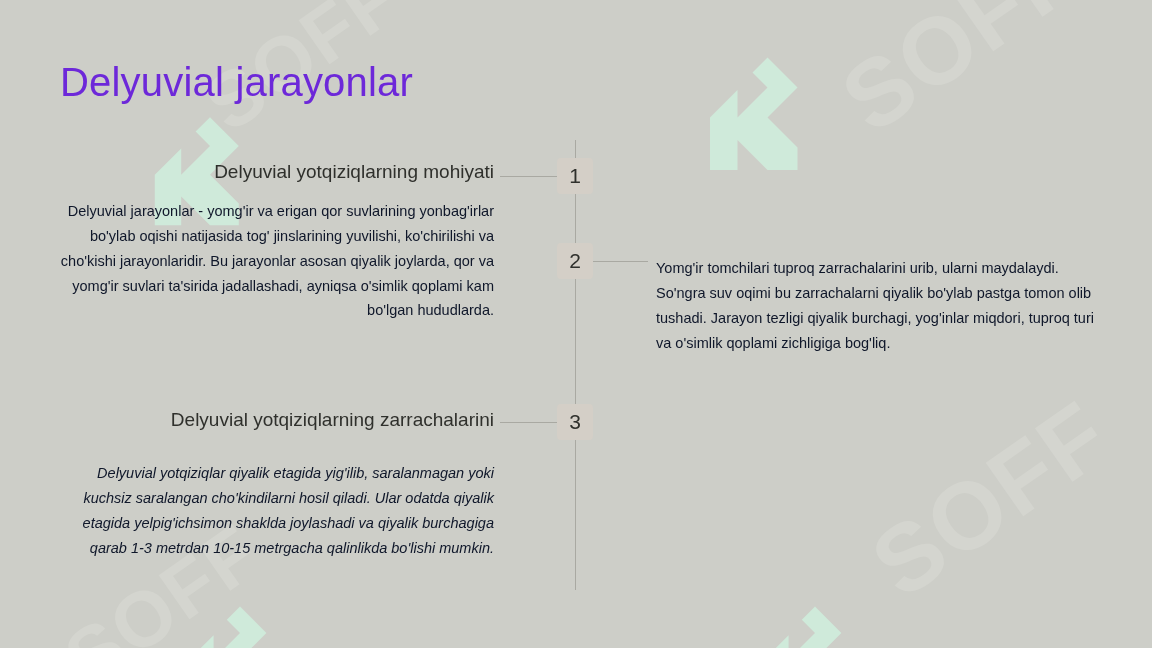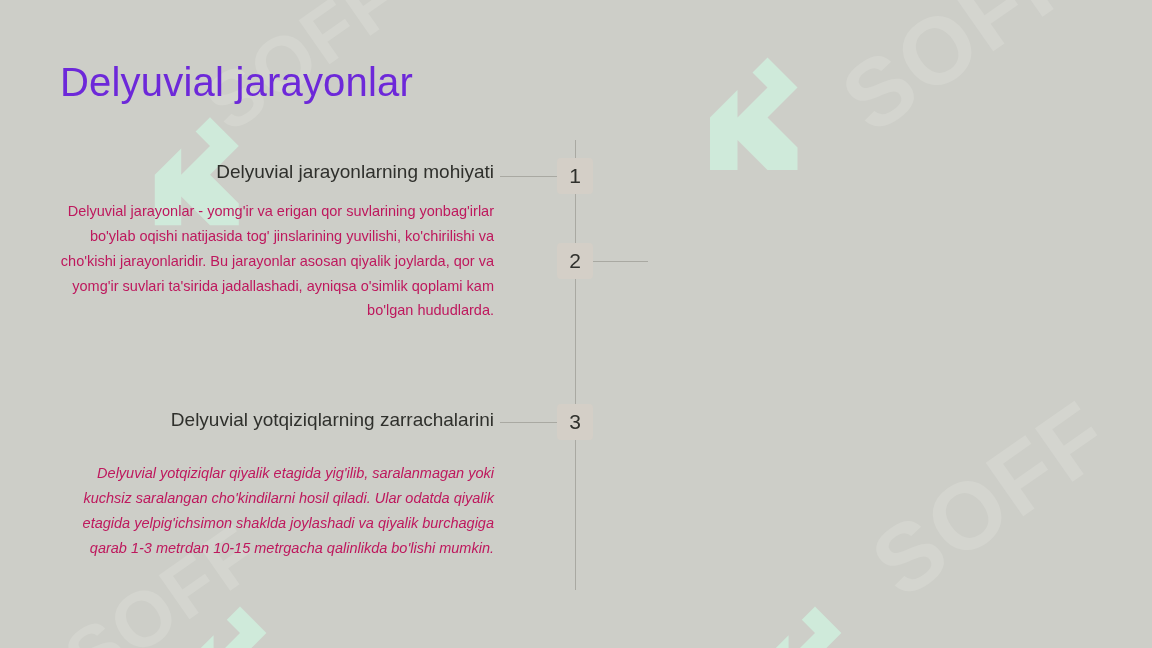--- a/index.html
+++ b/index.html
@@ -95,21 +95,21 @@
     margin: 0;
     font-size: 19px;
     font-weight: 400;
     color: #2f302c;
     line-height: 1.3;
   }
   .block p {
     margin: 14px 0 0 0;
     font-size: 14.5px;
     font-weight: 400;
-    color: #be185d;
+    color: #0f172a;
     line-height: 1.72;
   }
 
   .block.right-aligned { text-align: right; }
   .block.left-aligned  { text-align: left; }
 
   
   #block-1 { left: 54px;  top: 160px; width: 440px; }
   #block-2 { left: 656px; top: 238px; width: 440px; }
   #block-3 { left: 54px;  top: 408px; width: 440px; }
@@ -156,25 +156,26 @@
 
   <div class="tl-connector" id="conn-1" style="top: 176px; background: rgb(169, 169, 162); left: 500px; width: 57px;"></div>
   <div class="tl-connector" id="conn-2" style="top: 261px; background: rgb(169, 169, 162); left: 593px; width: 55px;"></div>
   <div class="tl-connector" id="conn-3" style="top: 422px; background: rgb(169, 169, 162); left: 500px; width: 57px;"></div>
 
   <div class="tl-badge" id="badge-1" style="left: 557px; top: 158px; background: rgb(212, 207, 199);">1</div>
   <div class="tl-badge" id="badge-2" style="left: 557px; top: 243px; background: rgb(212, 207, 199);">2</div>
   <div class="tl-badge" id="badge-3" style="left: 557px; top: 404px; background: rgb(212, 207, 199);">3</div>
 
   <div class="block right-aligned" id="block-1">
-    <h2>Delyuvial jarayonlarning mohiyati</h2>
+    <h2>Delyuvial yotqiziqlarning mohiyati</h2>
     <p>Delyuvial jarayonlar - yomg'ir va erigan qor suvlarining yonbag'irlar bo'ylab oqishi natijasida tog' jinslarining yuvilishi, ko'chirilishi va cho'kishi jarayonlaridir. Bu jarayonlar asosan qiyalik joylarda, qor va yomg'ir suvlari ta'sirida jadallashadi, ayniqsa o'simlik qoplami kam bo'lgan hududlarda.</p>
   </div>
 
   <div class="block left-aligned" id="block-2">
+    <p>Yomg'ir tomchilari tuproq zarrachalarini urib, ularni maydalaydi. So'ngra suv oqimi bu zarrachalarni qiyalik bo'ylab pastga tomon olib tushadi. Jarayon tezligi qiyalik burchagi, yog'inlar miqdori, tuproq turi va o'simlik qoplami zichligiga bog'liq.</p>
   </div>
 
   <div class="block right-aligned" id="block-3">
     <h2>Delyuvial yotqiziqlarning zarrachalarini</h2>
     <p>Delyuvial yotqiziqlar qiyalik etagida yig'ilib, saralanmagan yoki kuchsiz saralangan cho'kindilarni hosil qiladi. Ular odatda qiyalik etagida yelpig'ichsimon shaklda joylashadi va qiyalik burchagiga qarab 1-3 metrdan 10-15 metrgacha qalinlikda bo'lishi mumkin.</p>
   </div>
 
 </div>
 
 </body></html>

